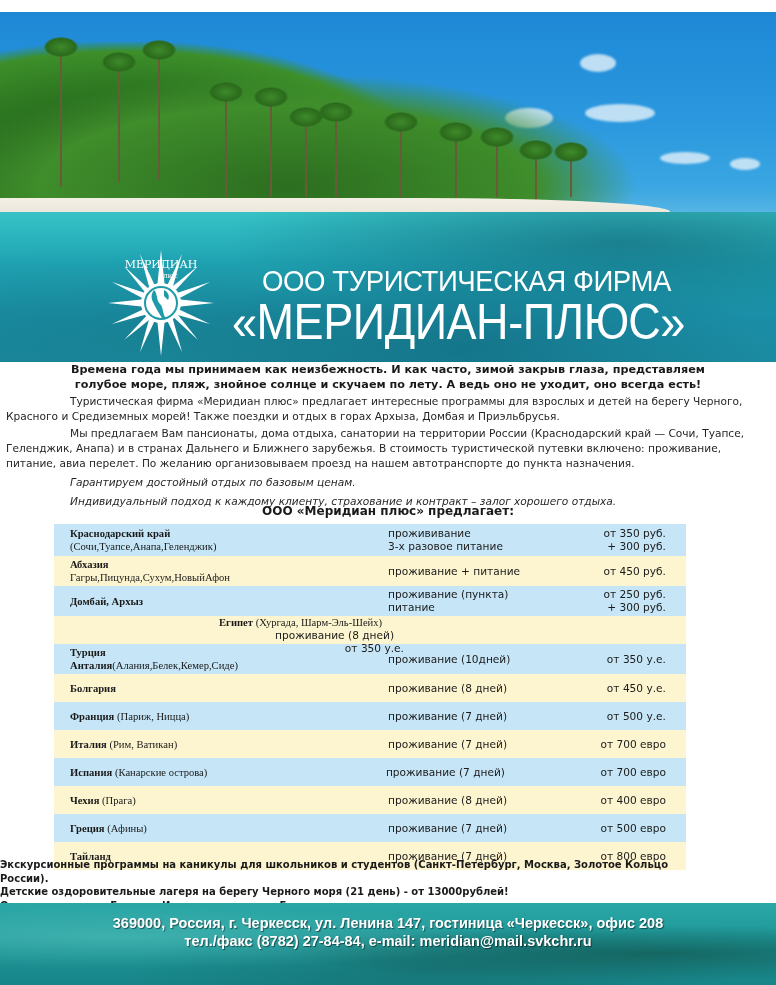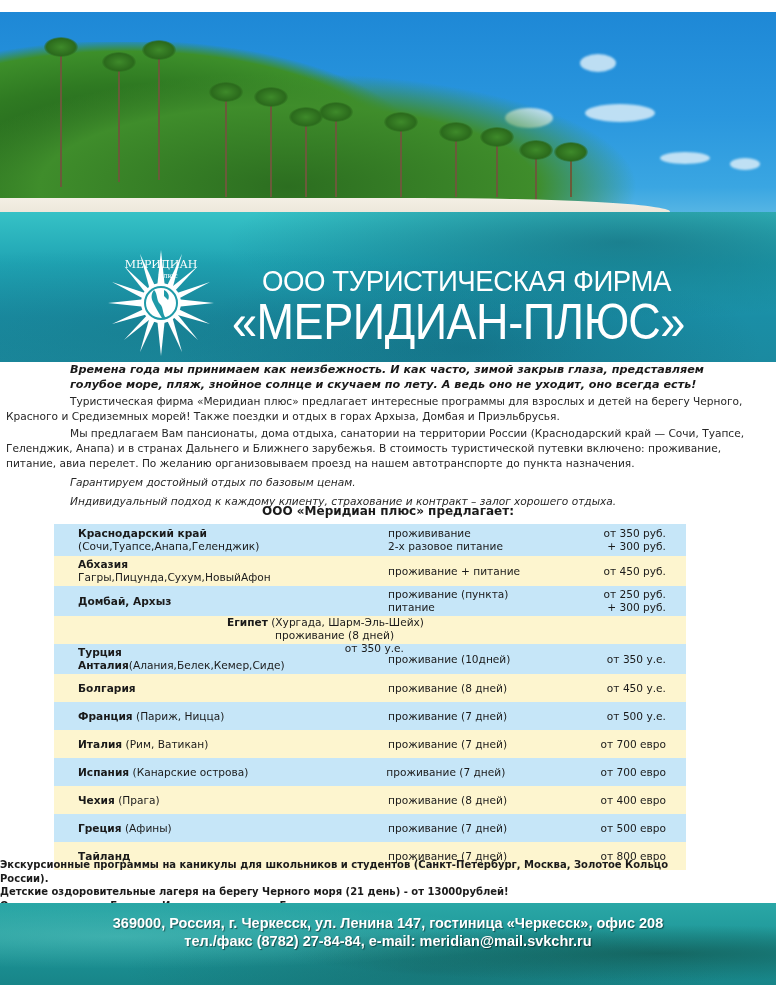--- a/index.html
+++ b/index.html
@@ -27,31 +27,31 @@
       linear-gradient(180deg, #36c2c6 0%, #1fa3b3 35%, #1a8ea6 70%, #1b8aa0 100%); }
 
   .logo { position: absolute; left: 106px; top: 236px; width: 110px; height: 110px; }
   .title1 { position: absolute; left: 262px; top: 252px; font-family: "Liberation Sans", sans-serif;
     font-size: 30px; color: #ffffff; letter-spacing: -0.5px; white-space: nowrap; font-stretch: condensed; transform: scaleX(.92); transform-origin: left; }
   .title2 { position: absolute; left: 232px; top: 281px; font-family: "Liberation Sans", sans-serif;
     font-size: 50px; color: #ffffff; letter-spacing: -0.5px; white-space: nowrap; transform: scaleX(.9); transform-origin: left; }
 
   
   .intro { position: absolute; left: 0; top: 362px; width: 776px; }
-  .lead { text-align: left; font-weight: bold; font-style: italic; font-size: 11.2px; line-height: 15px; padding: 0 70px; }
+  .lead { text-align: center; font-weight: bold; font-size: 11.2px; line-height: 15px; padding: 0 70px; }
   .para { font-size: 10.6px; line-height: 15px; padding: 0 22px 0 6px; text-indent: 64px; margin-top: 2px; color: #262626; }
   .para.short { padding-left: 6px; font-style: italic; }
   .offers-title { position: absolute; left: 0; top: 504px; width: 776px; text-align: center; font-weight: bold; font-size: 12px; }
 
   
   .table { position: absolute; left: 54px; top: 524px; width: 632px; }
   .row { display: flex; align-items: center; font-size: 10.6px; line-height: 13px; }
   .row.blue { background: #c6e6f8; }
   .row.yellow { background: #fdf5cf; }
-  .c1 { width: 334px; padding-left: 24px; }
+  .c1 { width: 334px; padding-left: 16px; font-family: Liberation Serif, serif; }
   .c2 { width: 190px; }
   .c3 { width: 108px; text-align: right; padding-right: 20px; }
   .c1 b { font-weight: bold; }
 
   
   .notes { position: absolute; left: 0; top: 858px; width: 696px; text-align: left; font-weight: bold; font-size: 10px; line-height: 13.5px; }
 
   
   .footer { position: absolute; left: 0; top: 903px; width: 776px; height: 84px;
     background:
@@ -132,21 +132,21 @@
 
 <div class="table">
 
   <div class="row blue" style="height:32px;">
     <div class="c1">
       <b>Краснодарский край</b><br>
       <span>(Сочи,Туапсе,Анапа,Геленджик)</span>
     </div>
     <div class="c2">
       <span>прожививание</span><br>
-      <span>2-х разовое питание</span>
+      <span>3-х разовое питание</span>
     </div>
     <div class="c3">
       <span>от 350 руб.</span><br>
       <span>+ 300 руб.</span>
     </div>
   </div>
 
   <div class="row yellow" style="height:30px;">
     <div class="c1">
       <b>Абхазия</b><br>

